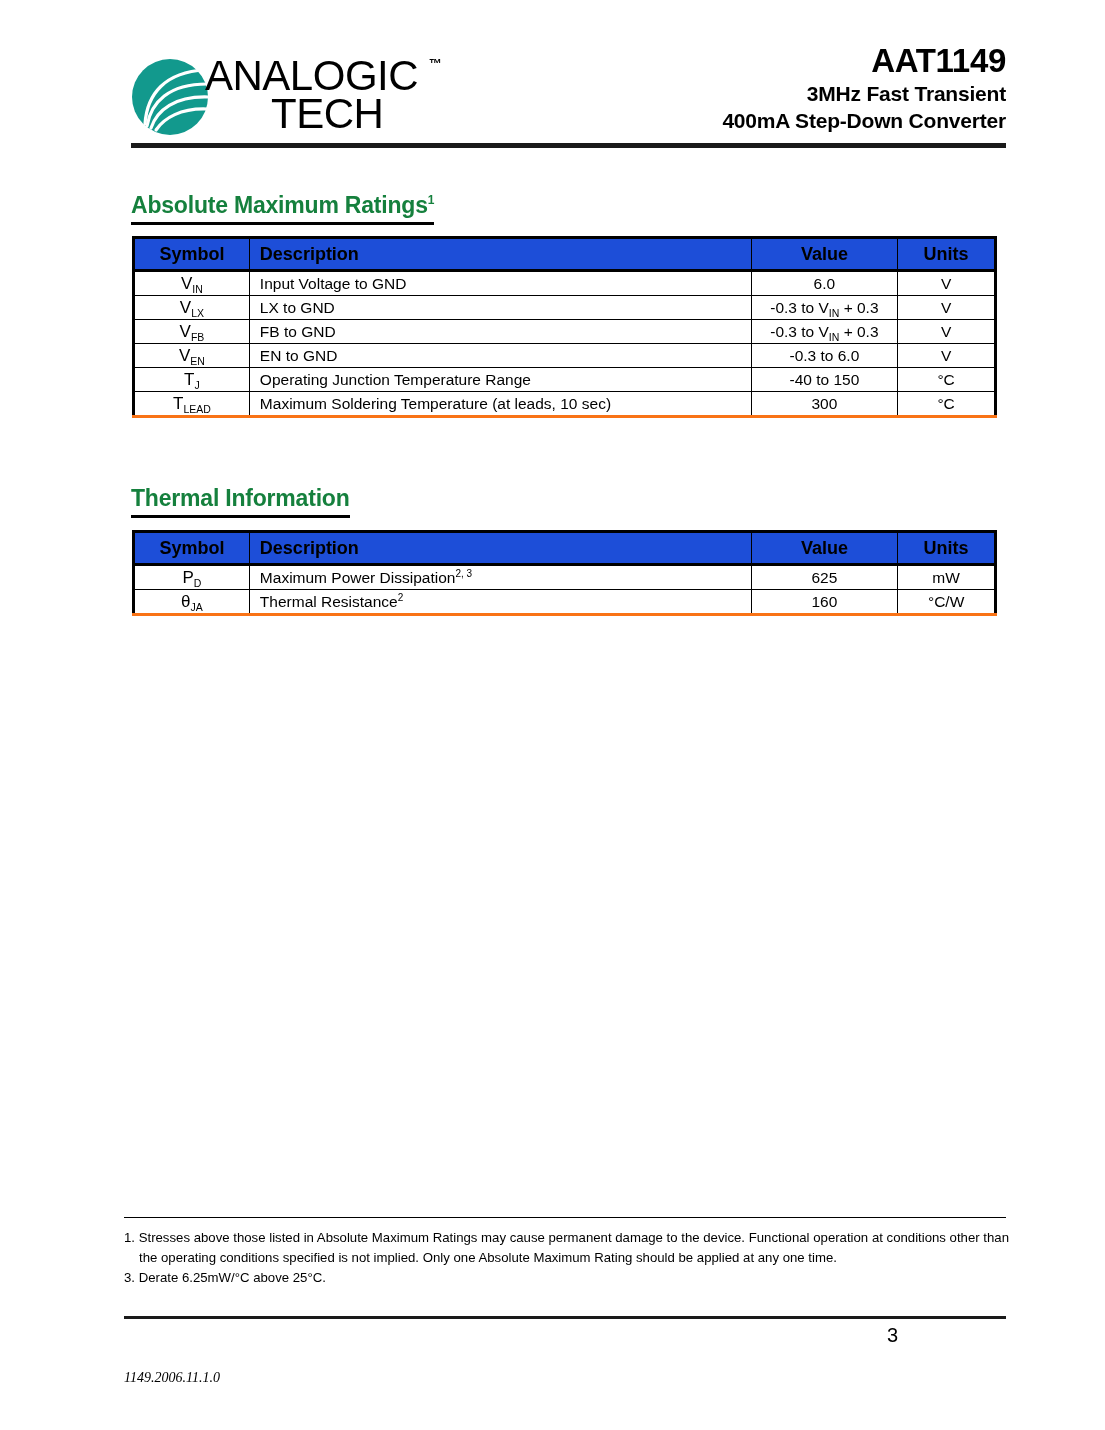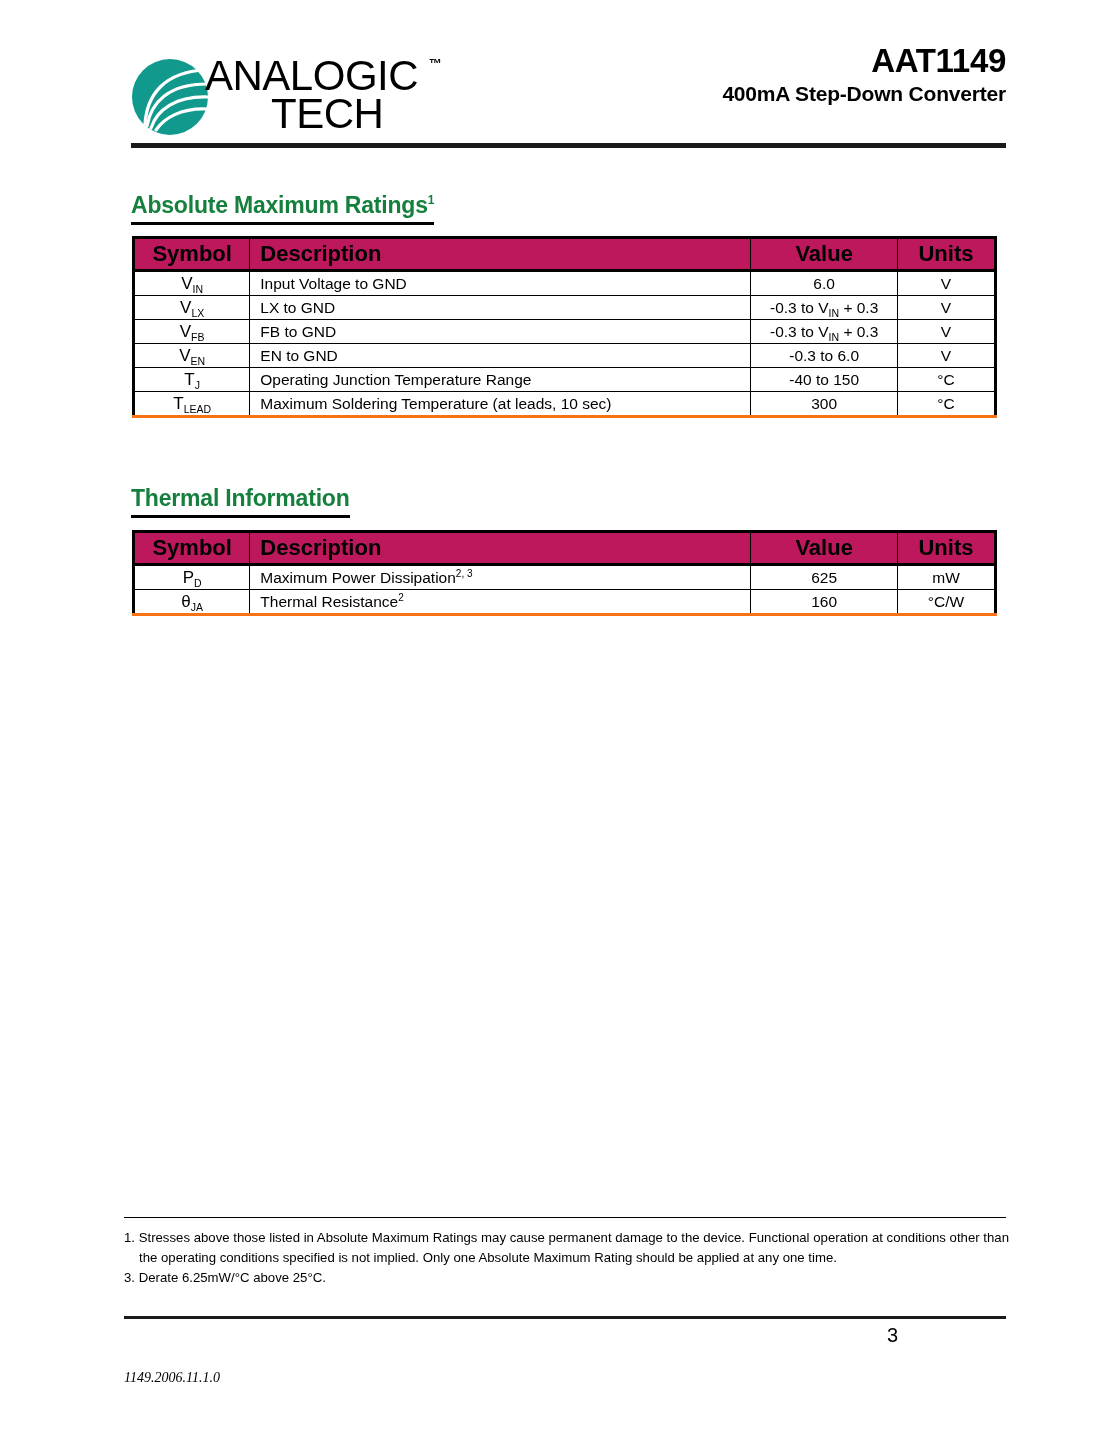--- a/index.html
+++ b/index.html
@@ -137,23 +137,23 @@
   .dtable th,
   .dtable td {
     border: 1px solid #000;
     font-size: 15.5px;
     padding: 0;
     height: 23px;
     vertical-align: middle;
     font-weight: normal;
   }
   .dtable thead th {
-    background: #be185d;
-    font-weight: bold;
-    font-size: 22px;
+    background: #1d4ed8;
+    font-weight: bold;
+    font-size: 18px;
     height: 30px;
     border-bottom: 3px solid #000;
     border-top: 3px solid #000;
   }
   .dtable thead th.col-sym { border-left: 3px solid #000; }
   .dtable thead th.col-units { border-right: 3px solid #000; }
   .dtable tbody td.col-sym { border-left: 3px solid #000; }
   .dtable tbody td.col-units { border-right: 3px solid #000; }
   .dtable tbody tr:last-child td { border-bottom: 3px solid #f97316; }
 
@@ -251,20 +251,21 @@
       </svg>
       <div class="logo-text">
         <div class="logo-word1">ANALOGIC</div>
         <div class="logo-tm">™</div>
         <div class="logo-word2">TECH</div>
       </div>
     </div>
 
     <div class="title-block">
       <div class="part-number">AAT1149</div>
+      <div class="subtitle">3MHz Fast Transient</div>
       <div class="subtitle">400mA Step-Down Converter</div>
     </div>
   </div>
   <div class="header-rule"></div>
 
   <div class="section-heading" style="left:131px; top:192px;">
     <span>Absolute Maximum Ratings</span><sup>1</sup>
   </div>
 
   <table class="dtable" style="left:132px; top:236px;">

